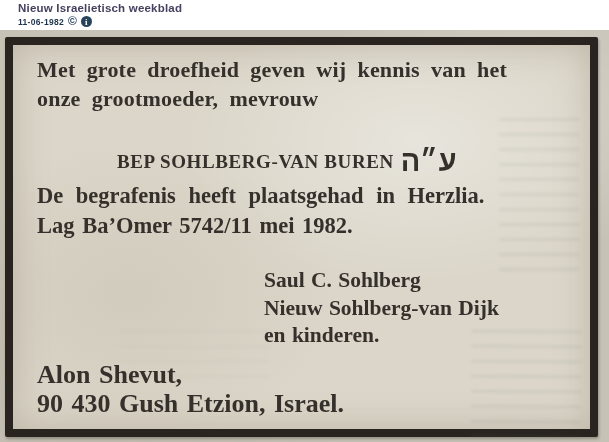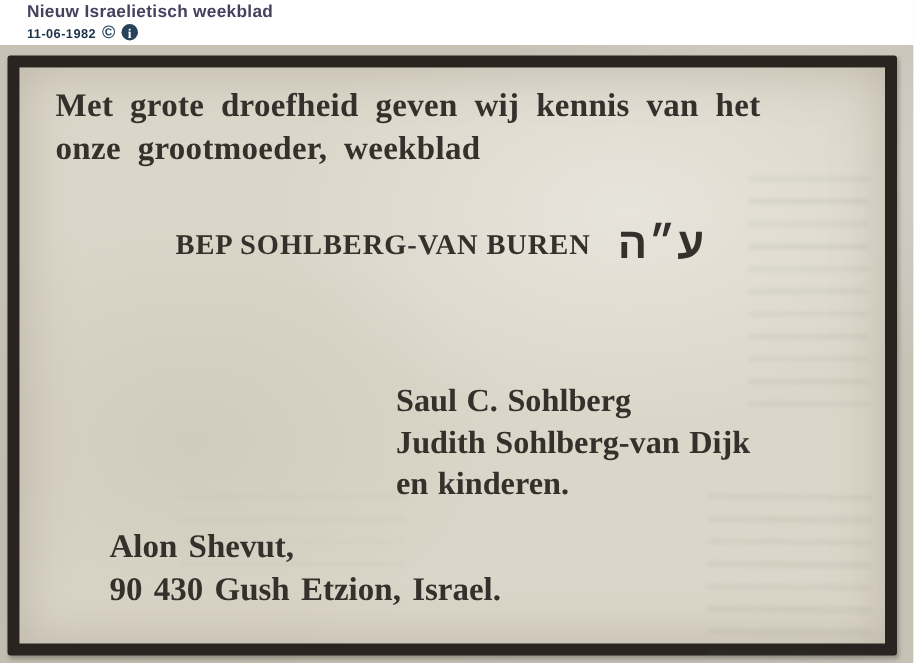--- a/index.html
+++ b/index.html
@@ -39,30 +39,30 @@
   .bleed-b { right:28px; top:300px; width:110px; height:110px; transform:rotate(.5deg); }
   .bleed-c { left:120px; top:300px; width:150px; height:60px; opacity:.18; }
 
   
   .text-layer { position:absolute; inset:0; font-family:"Liberation Serif", serif;
                 font-weight:700; color:#35302b; }
   .intro   { position:absolute; left:37px; top:26px; font-size:22px; line-height:28.5px;
              word-spacing:5.5px; letter-spacing:.2px; white-space:nowrap; }
   .name-line { position:absolute; left:117px; top:117px; white-space:nowrap; }
   .name-latin  { font-size:19px; letter-spacing:.6px; }
-  .name-hebrew { font-family:Liberation Sans, sans-serif; font-size:29px; margin-left:14px;
+  .name-hebrew { font-family:Liberation Mono, monospace; font-size:29px; margin-left:4px;
                  vertical-align:-3px; letter-spacing:1px; }
   .burial  { position:absolute; left:37px; top:151px; font-size:22.5px; line-height:30px;
              white-space:nowrap; }
   .burial .wide   { word-spacing:7px; }
   .burial .narrow { word-spacing:2px; }
-  .signature { position:absolute; left:264px; top:224px; font-size:21.5px; line-height:27.5px;
+  .signature { position:absolute; left:264px; top:237px; font-size:21.5px; line-height:27.5px;
                white-space:nowrap; word-spacing:1px; }
-  .address { position:absolute; left:37px; top:320px; font-size:22px; line-height:28.5px;
-             white-space:nowrap; word-spacing:2px;margin-left:36px; }
+  .address { position:absolute; left:37px; top:331px; font-size:26px; line-height:28.5px;
+             white-space:nowrap; word-spacing:2px; }
 </style>
 </head>
 <body>
 
 <div class="page">
 
   <header class="viewer-header">
     <div class="src-title">Nieuw Israelietisch weekblad</div>
     <div class="src-meta">
       <span class="src-date">11-06-1982</span>
@@ -74,32 +74,36 @@
   <div class="clipping">
     <div class="frame"></div>
     <div class="bleed bleed-a"></div>
     <div class="bleed bleed-b"></div>
     <div class="bleed bleed-c"></div>
 
     <div class="text-layer">
 
       <div class="intro">
         <div>Met grote droefheid geven wij kennis van het</div>
-        <div>onze grootmoeder, weekblad</div>
+        <div>onze grootmoeder, mevrouw</div>
       </div>
 
       <div class="name-line">
         <span class="name-latin">BEP SOHLBERG-VAN BUREN</span>
         <span class="name-hebrew">ע״ה</span>
       </div>
 
+      <div class="burial">
+        <div class="wide">De begrafenis heeft plaatsgehad in Herzlia.</div>
+        <div class="narrow">Lag Ba’Omer 5742/11 mei 1982.</div>
+      </div>
 
       <div class="signature">
         <div>Saul C. Sohlberg</div>
-        <div>Judith Sohlberg-van Dijk</div>
+        <div>Nieuw Sohlberg-van Dijk</div>
         <div>en kinderen.</div>
       </div>
 
       <div class="address">
         <div>Alon Shevut,</div>
         <div>90 430 Gush Etzion, Israel.</div>
       </div>
 
     </div>
   </div>

